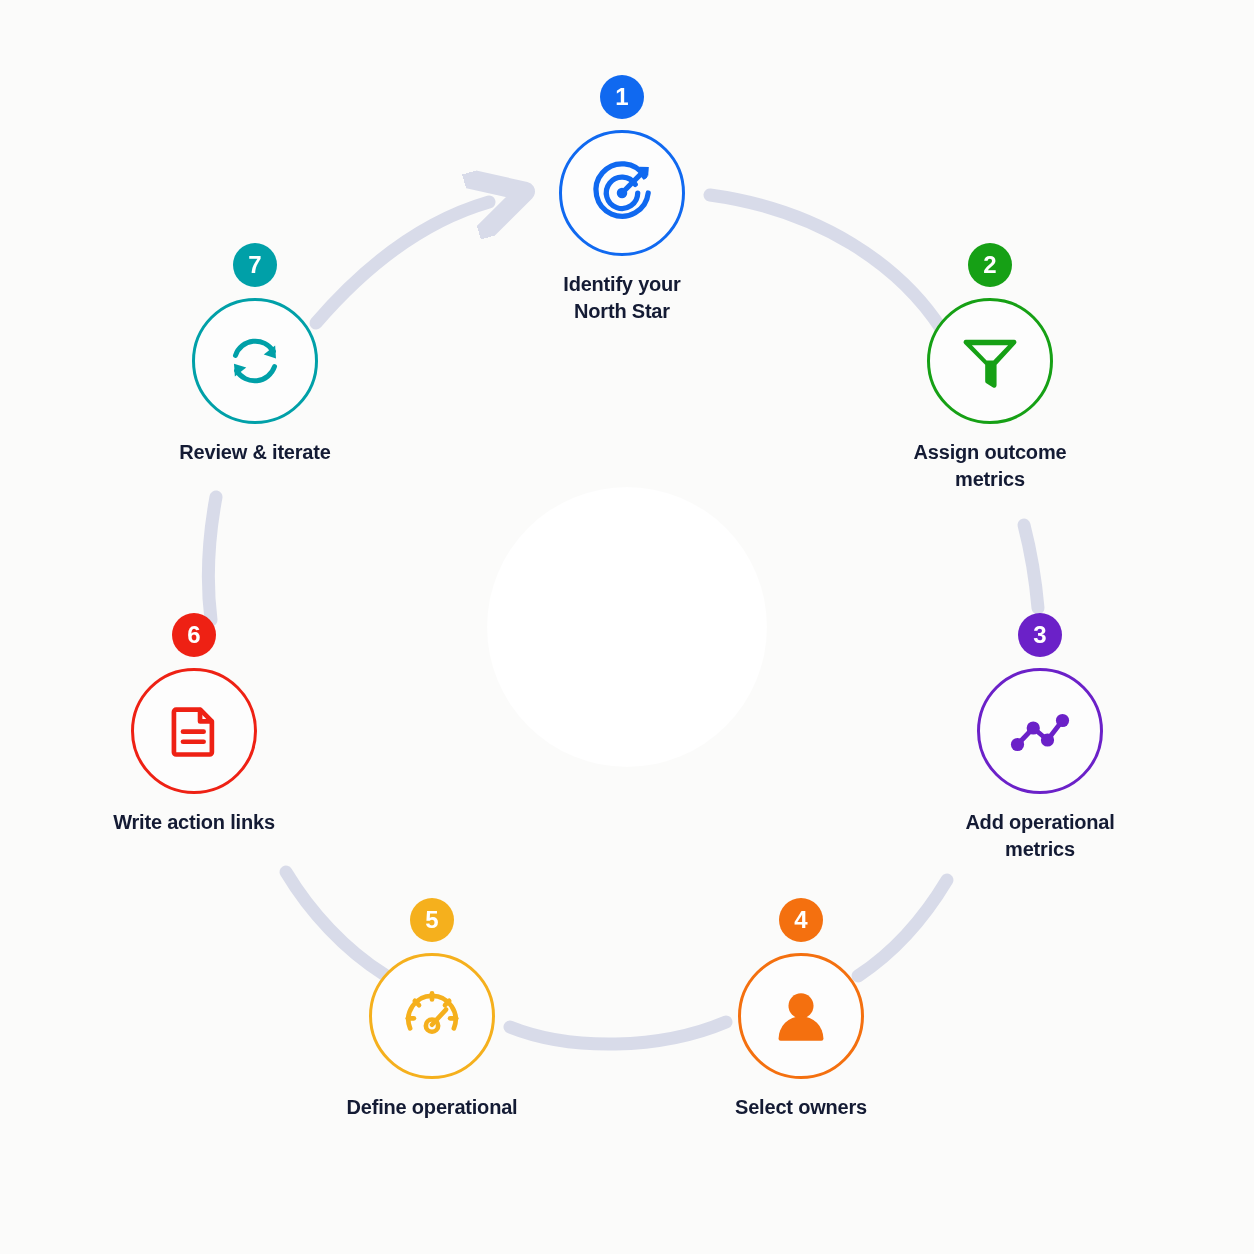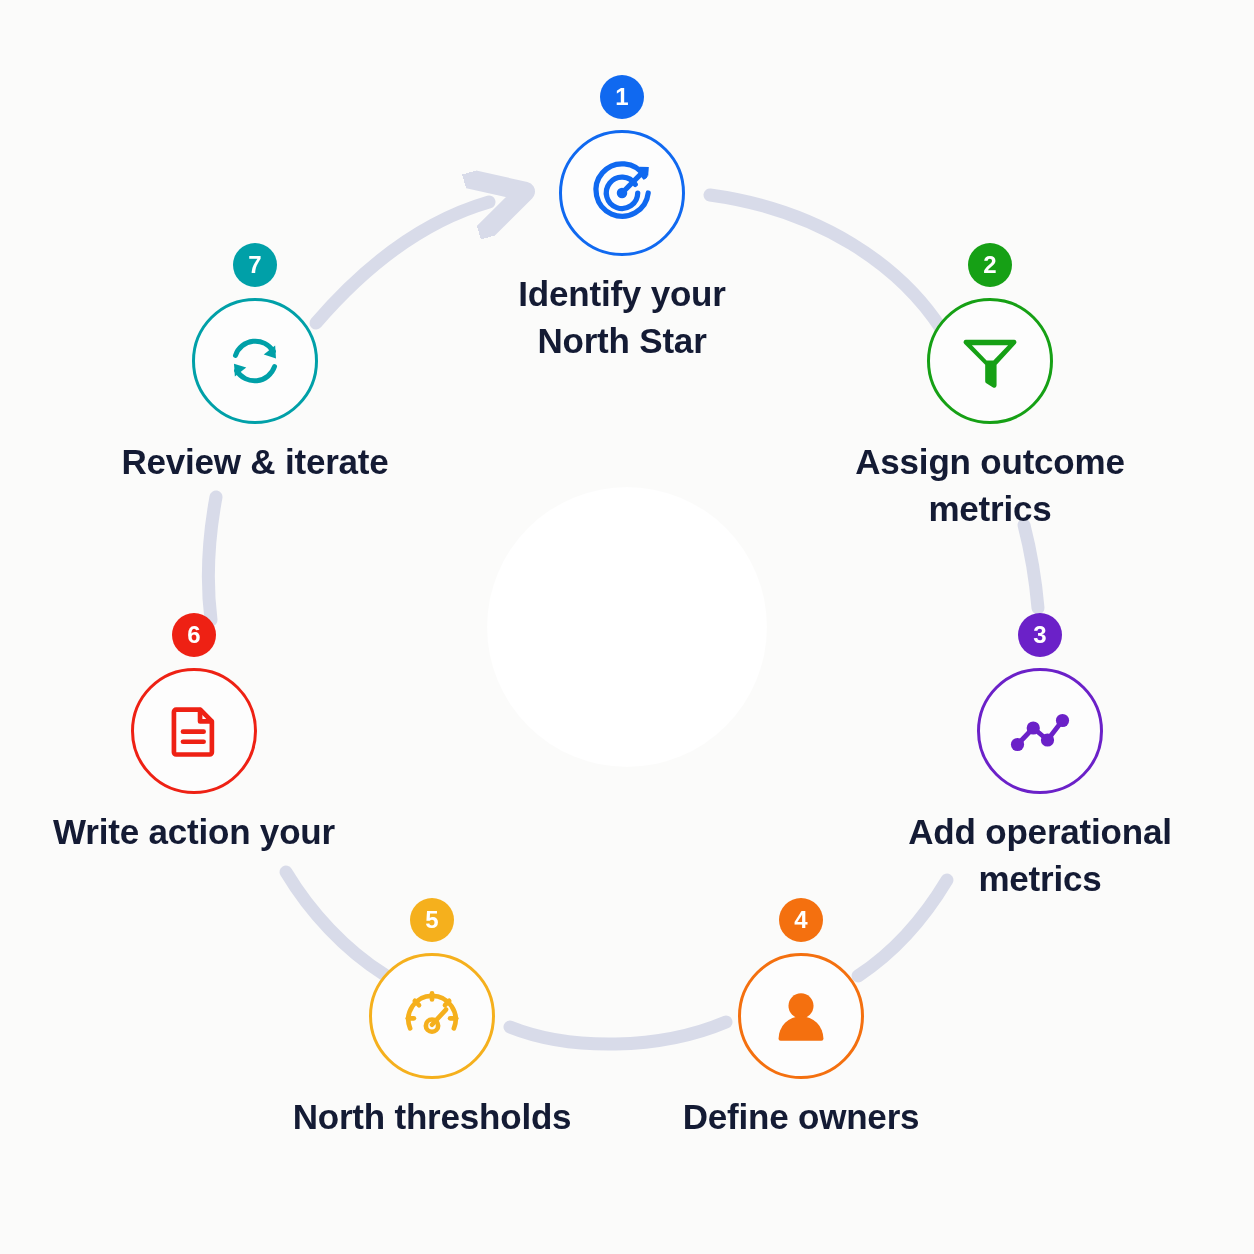--- a/index.html
+++ b/index.html
@@ -72,21 +72,21 @@
   }
   .ring svg {
     display: block;
   }
   .label {
     position: absolute;
     left: 50%;
     transform: translateX(-50%);
     width: 300px;
     color: #141b34;
-    font-size: 35px;
+    font-size: 20px;
     font-weight: bold;
     line-height: 1.33;
     letter-spacing: -0.2px;
   }
 
   
   .s1 { left: 622px; top: 75px; }
   .s2 { left: 990px; top: 243px; }
   .s3 { left: 1040px; top: 613px; }
   .s4 { left: 801px; top: 898px; }
@@ -187,60 +187,60 @@
 
   <div class="step s4">
     <div class="badge" style="background:#f4700f">4</div>
     <div class="ring" style="color:#f4700f">
       <svg width="70" height="70" viewBox="0 0 48 48">
         <circle cx="24" cy="17" r="8.6" fill="#f4700f"></circle>
         <path d="M8.6 39.6 a15.4 15.4 0 0 1 30.8 0 a1.4 1.4 0 0 1 -1.4 1.4 h-28 a1.4 1.4 0 0 1 -1.4 -1.4 Z" fill="#f4700f"></path>
       </svg>
     </div>
     <div class="label">
-      <span>Define owners</span>
+      <span>Select owners</span>
     </div>
   </div>
 
   <div class="step s5">
     <div class="badge" style="background:#f5b01d">5</div>
     <div class="ring" style="color:#f5b01d">
       <svg width="70" height="70" viewBox="0 0 48 48">
         <g stroke="#f5b01d" stroke-width="3.2" fill="none" stroke-linecap="round">
           <path d="M9 32.5 A16.2 16.2 0 1 1 39 32.5"></path>
           <path d="M24 8.4 v4.2"></path>
           <path d="M12.2 13.6 l2.9 3"></path>
           <path d="M35.8 13.6 l-2.9 3"></path>
           <path d="M7.4 25.6 h4.2"></path>
           <path d="M40.6 25.6 h-4.2"></path>
           <path d="M24 30 L33.6 19.6"></path>
         </g>
         <circle cx="24" cy="30.6" r="4.2" fill="none" stroke="#f5b01d" stroke-width="3.2"></circle>
       </svg>
     </div>
     <div class="label">
-      <span>North thresholds</span>
+      <span>Define operational</span>
     </div>
   </div>
 
   <div class="step s6">
     <div class="badge" style="background:#ee2114">6</div>
     <div class="ring" style="color:#ee2114">
       <svg width="66" height="66" viewBox="0 0 48 48">
         <g stroke="#ee2114" stroke-width="3.4" fill="none" stroke-linejoin="round" stroke-linecap="round">
           <path d="M11 8.5 h17.6 L37 17 v22.5 a1.6 1.6 0 0 1 -1.6 1.6 H11 a1.6 1.6 0 0 1 -1.6 -1.6
                    V10.1 A1.6 1.6 0 0 1 11 8.5 Z"></path>
           <path d="M28.4 8.8 v8.2 h8.2"></path>
           <path d="M16 24.5 h15"></path>
           <path d="M16 31.8 h15"></path>
         </g>
       </svg>
     </div>
     <div class="label">
-      <span>Write action your</span>
+      <span>Write action links</span>
     </div>
   </div>
 
   <div class="step s7">
     <div class="badge" style="background:#00a0a8">7</div>
     <div class="ring" style="color:#00a0a8">
       <svg width="70" height="70" viewBox="0 0 48 48">
         <g stroke="#00a0a8" stroke-width="3.4" fill="none" stroke-linecap="round">
           <path d="M10.6 20.2 A14.4 14.4 0 0 1 36.6 17.4"></path>
           <path d="M37.4 27.8 A14.4 14.4 0 0 1 11.4 30.6"></path>

